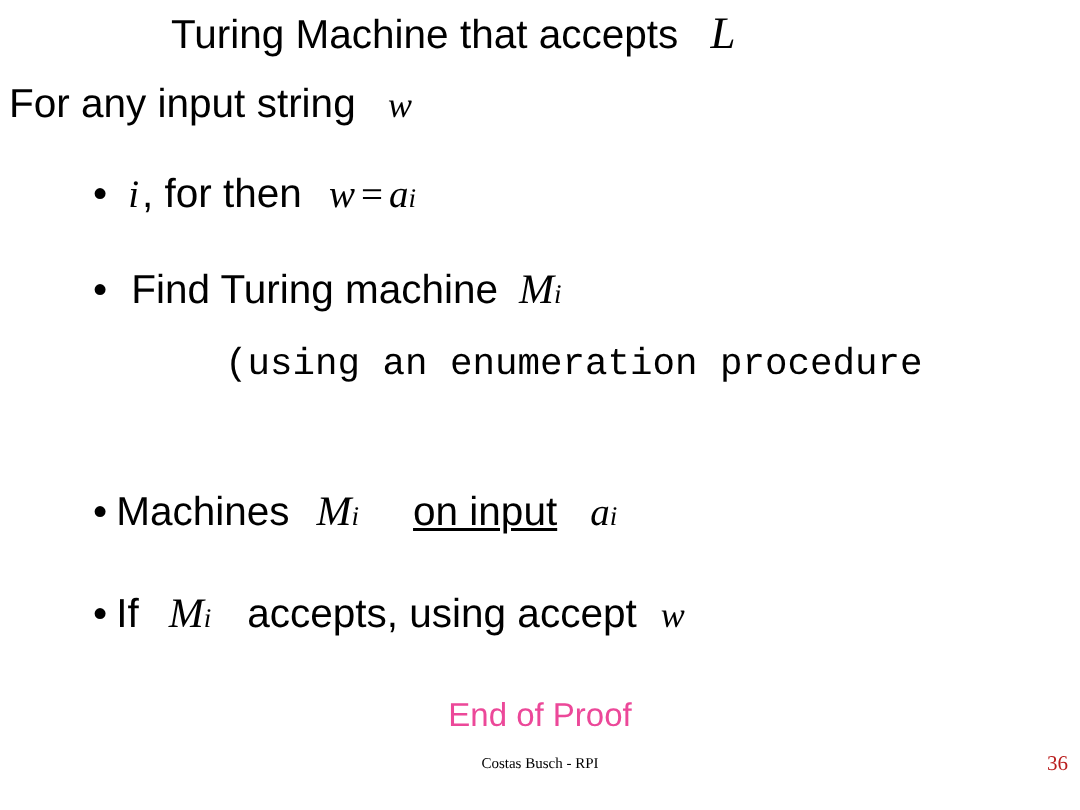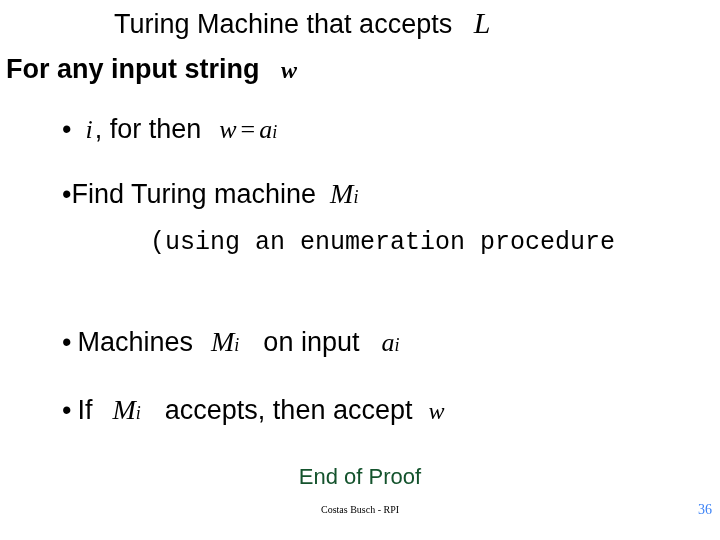--- a/index.html
+++ b/index.html
@@ -20,50 +20,50 @@
     position: relative;
     padding: 8px 0 0 0;
   }
   .title-line {
     font-size: 27px;
     font-weight: 400;
     white-space: nowrap;
   }
   .subtitle-line {
     font-size: 27px;
-    font-weight: 700;
+    font-weight: 400;
     white-space: nowrap;
   }
   .bullet-line {
     font-size: 27px;
     font-weight: 400;
     white-space: nowrap;
     display: flex;
     align-items: baseline;
   }
   .sub-line {
     font-size: 25px;
     font-weight: 400;
     white-space: nowrap;
   }
   .end-proof {
-    color: #14532d;
+    color: #ec4899;
     font-size: 22px;
     text-align: center;
   }
   .footer {
     font-family: "Times New Roman", serif;
     font-size: 10px;
     color: #000;
     text-align: center;
   }
   .pagenum {
     font-family: "Times New Roman", serif;
     font-size: 14px;
-    color: #3b82f6;
+    color: #b91c1c;
   }
   .math {
     font-family: "Cambria Math", "Times New Roman", serif;
     font-style: italic;
     display: inline-block;
   }
   .math-sub {
     font-size: 0.7em;
     vertical-align: sub;
     font-style: italic;
@@ -96,45 +96,45 @@
     <span class="math" style="font-size:26px; margin-left:14px;">i</span>
     <span style="margin-left:2px;">, for then</span>
     <span class="math" style="font-size:26px; margin-left:18px;">w</span>
     <span class="math" style="font-size:26px; font-style:normal; margin:0 4px;">=</span>
     <span class="math" style="font-size:26px;">a</span>
       <span class="math math-sup" style="font-size:18px;">i</span>
   </div>
 
   <div class="pos bullet-line" style="left:62px; top:178px;">
     <span>•</span>
-    <span style="margin-left:0;">Find Turing machine</span>
+    <span style="margin-left:16px;">Find Turing machine</span>
     <span class="math" style="font-size:28px; margin-left:14px;">M</span>
       <span class="math math-sub" style="font-size:18px;">i</span>
   </div>
 
   <div class="pos sub-line" style="left:150px; top:228px;font-family:Liberation Mono, monospace;">
     <span>(using an enumeration procedure</span>
   </div>
 
   <div class="pos bullet-line" style="left:62px; top:326px;">
     <span>•</span>
     <span style="margin-left:6px;">Machines</span>
     <span class="math" style="font-size:28px; margin-left:18px;">M</span>
       <span class="math math-sub" style="font-size:18px;">i</span>
-    <span style="margin-left:24px;">on input</span>
+    <span style="margin-left:36px;text-decoration:underline;">on input</span>
     <span class="math" style="font-size:26px; margin-left:22px;">a</span>
       <span class="math math-sup" style="font-size:18px;">i</span>
   </div>
 
   <div class="pos bullet-line" style="left:62px; top:394px;">
     <span>•</span>
     <span style="margin-left:6px;">If</span>
     <span class="math" style="font-size:28px; margin-left:20px;">M</span>
       <span class="math math-sub" style="font-size:18px;">i</span>
-    <span style="margin-left:24px;">accepts, then accept</span>
+    <span style="margin-left:24px;">accepts, using accept</span>
     <span class="math" style="font-size:24px; margin-left:16px;">w</span>
   </div>
 
   <div class="pos end-proof" style="left:0; right:0; top:464px;">
     <span>End of Proof</span>
   </div>
 
   <div class="pos footer" style="left:0; right:0; top:504px;">
     <span>Costas Busch - RPI</span>
   </div>

